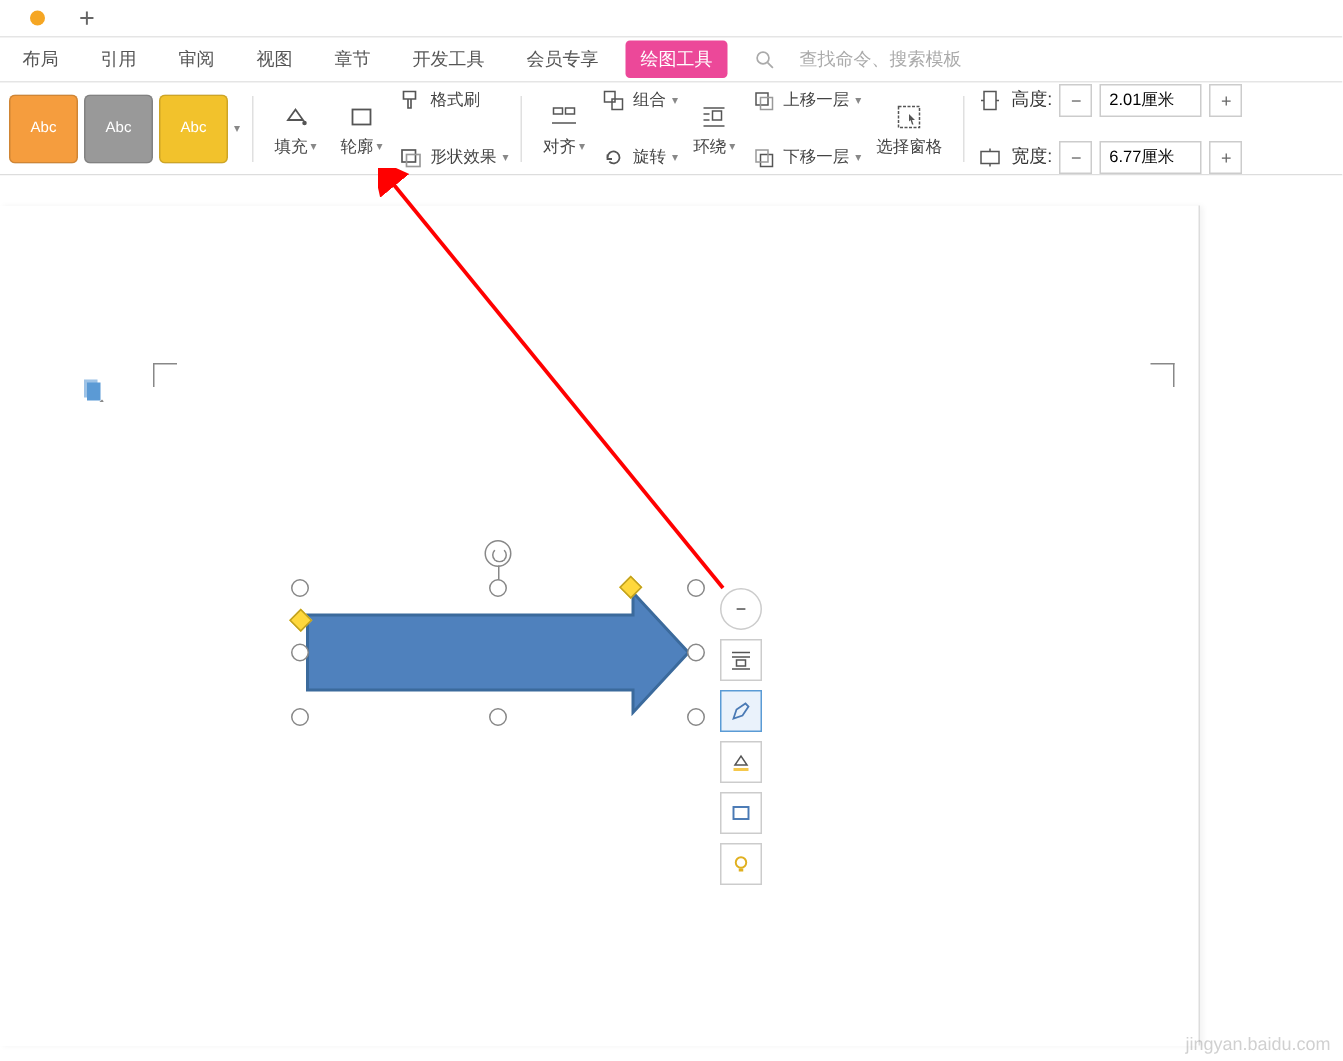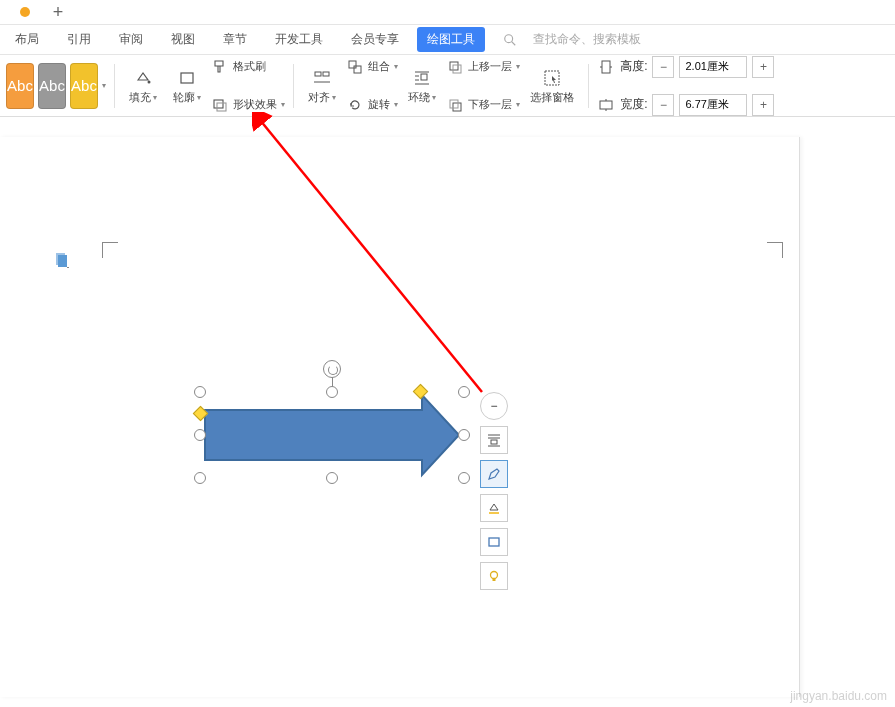--- a/index.html
+++ b/index.html
@@ -4,26 +4,26 @@
   <style>
     * { margin: 0; padding: 0; box-sizing: border-box; }
     body { font-family: "Microsoft YaHei", sans-serif; font-size: 12px; color: #333; background: #fff; overflow: hidden; width: 895px; height: 707px; position: relative; }
     
     .tabbar { height: 25px; background: #fff; border-bottom: 1px solid #e5e5e5; display: flex; align-items: center; padding-left: 20px; gap: 20px; }
     .tab-dot { width: 10px; height: 10px; border-radius: 50%; background: #f5a623; }
     .tab-plus { width: 16px; height: 16px; display: flex; align-items: center; justify-content: center; color: #666; font-size: 18px; cursor: pointer; }
     
     .menubar { height: 30px; display: flex; align-items: center; padding-left: 5px; gap: 8px; border-bottom: 1px solid #e5e5e5; }
     .menu-item { padding: 4px 10px; color: #555; cursor: pointer; }
-    .menu-item.active { background: #3b82f6; color: #fff; border-radius: 3px; }
+    .menu-item.active { background: #ec4899; color: #fff; border-radius: 3px; }
     .search-box { display: flex; align-items: center; margin-left: 10px; color: #aaa; gap: 16px; }
     .search-icon-svg { width: 14px; height: 14px; }
     
     .ribbon { height: 62px; display: flex; align-items: center; padding: 4px 6px; gap: 4px; border-bottom: 1px solid #ddd; }
-    .style-swatch { width: 28px; height: 46px; border-radius: 4px; display: flex; align-items: center; justify-content: center; color: #fff; font-size: 15px; cursor: pointer; border: 1px solid rgba(0,0,0,0.15); }
+    .style-swatch { width: 46px; height: 46px; border-radius: 4px; display: flex; align-items: center; justify-content: center; color: #fff; font-size: 10px; cursor: pointer; border: 1px solid rgba(0,0,0,0.15); }
     .sw-orange { background: #f59d3e; }
     .sw-gray { background: #999; }
     .sw-yellow { background: #f2c22c; }
     
     .rib-group { display: flex; flex-direction: column; align-items: center; gap: 1px; padding: 0 6px; }
     .rib-icon { width: 22px; height: 22px; display: flex; align-items: center; justify-content: center; }
     .rib-label { font-size: 11px; color: #444; display: flex; align-items: center; gap: 2px; }
     .caret { font-size: 8px; color: #888; }
     .sep { width: 1px; height: 44px; background: #e0e0e0; margin: 0 4px; }
     

